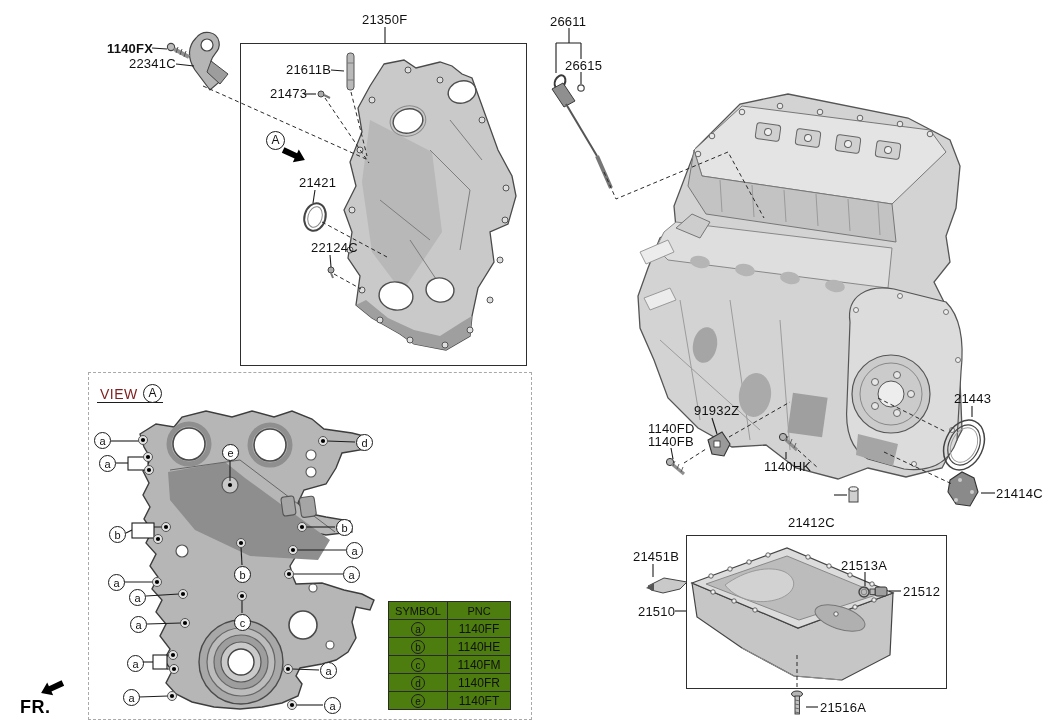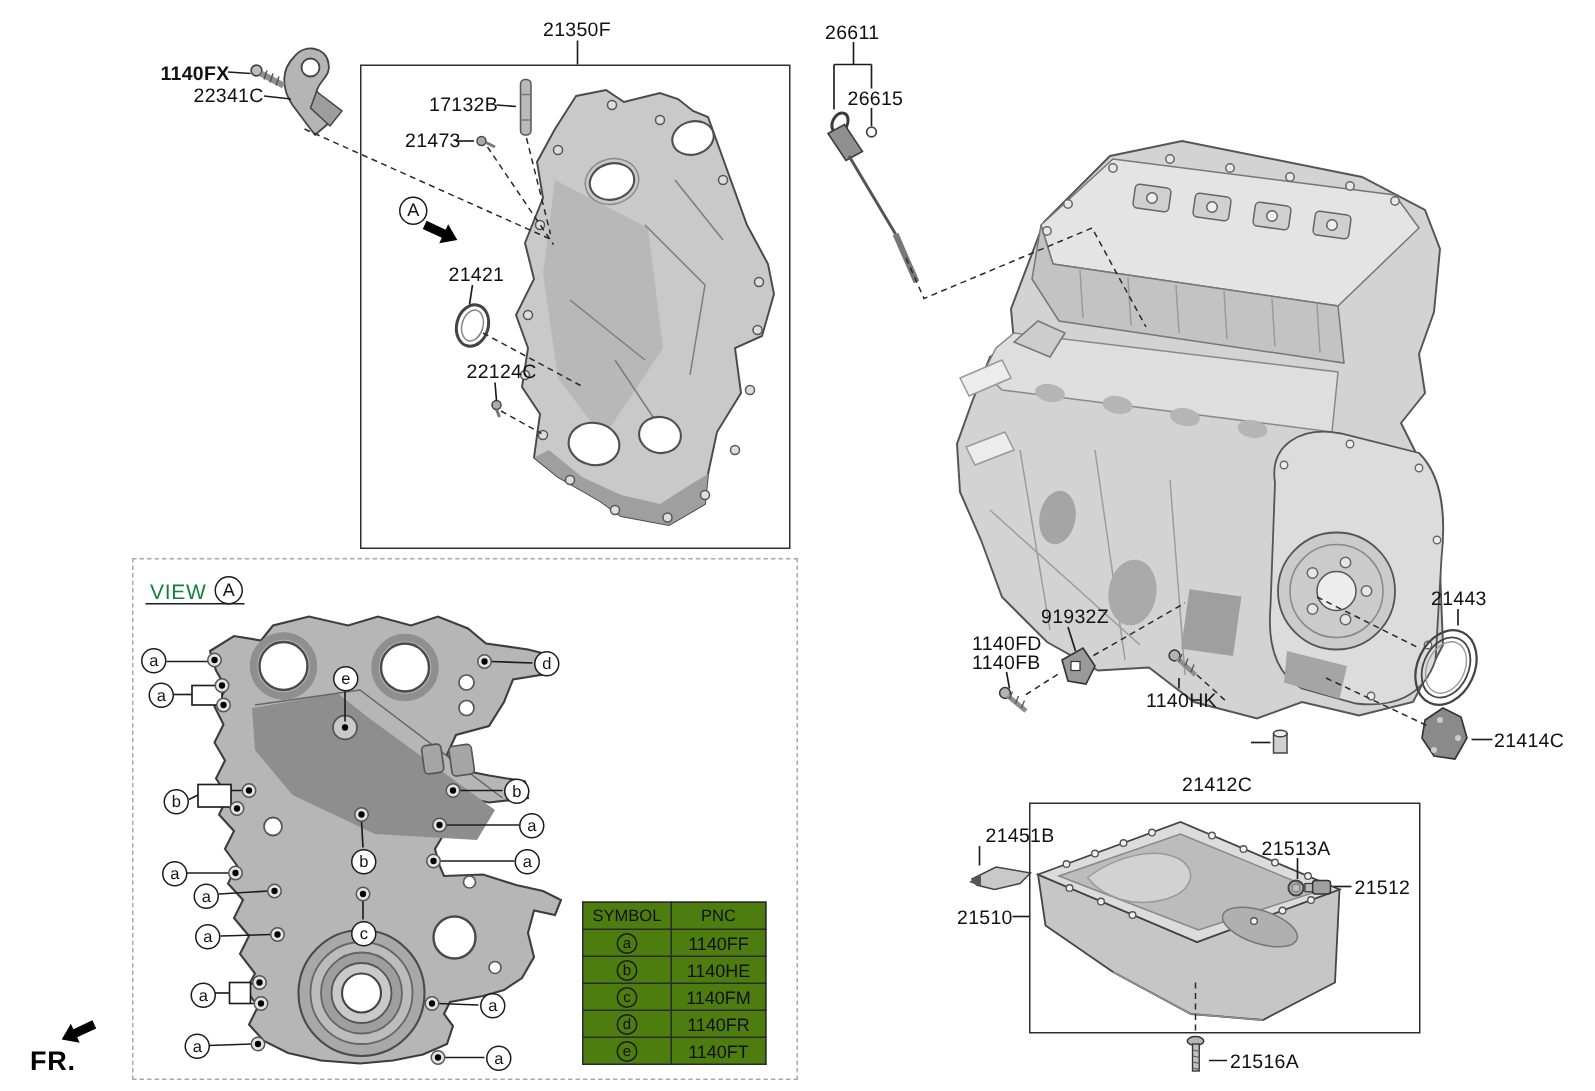--- a/index.html
+++ b/index.html
@@ -7,21 +7,21 @@
          font-family:"Liberation Sans",sans-serif;color:#111;}
   #art{position:absolute;left:0;top:0;width:1063px;height:727px;}
   .lbl{position:absolute;font-size:13px;line-height:13px;letter-spacing:.2px;color:#111;white-space:nowrap;}
   .lbl.bg{background:#fff;padding:0 1px;}
   .box{position:absolute;border:1.4px solid #2e2e2e;}
   .dashbox{position:absolute;border:1.6px dashed #a9a9a9;}
   .callout{position:absolute;width:17px;height:17px;border:1.3px solid #1c1c1c;border-radius:50%;
            background:#fff;font-size:11px;line-height:16px;text-align:center;box-sizing:border-box;}
   .marker{position:absolute;width:19px;height:19px;border:1.4px solid #1c1c1c;border-radius:50%;
           background:#fff;font-size:12px;line-height:17px;text-align:center;box-sizing:border-box;}
-  .viewtitle{position:absolute;font-size:14px;letter-spacing:.5px;color:#15803d;}
+  .viewtitle{position:absolute;font-size:14px;letter-spacing:.5px;color:#7f1d1d;}
   .underline{position:absolute;height:0;border-bottom:1.4px solid #1c1c1c;}
   .frlabel{position:absolute;font-size:18px;font-weight:bold;letter-spacing:.5px;color:#000;}
   table.pnc{position:absolute;left:388px;top:601px;border-collapse:collapse;background:#4d7c0f;}
   table.pnc td,table.pnc th{border:1.2px solid #2a2a2a;text-align:center;vertical-align:middle;
       font-weight:normal;padding:0;}
   table.pnc th{width:58px;height:17px;font-size:11px;}
   table.pnc th.pnccol{width:62px;}
   table.pnc td{height:17px;font-size:12px;}
   .sym{display:inline-block;width:14px;height:14px;border:1.1px solid #1c1c1c;border-radius:50%;
        font-size:10px;line-height:13px;text-align:center;box-sizing:border-box;}
@@ -395,34 +395,34 @@
   </g>
 </svg>
 
 <div class="box" style="left:240px;top:43px;width:285px;height:321px;"></div>
 <div class="box" style="left:686px;top:535px;width:259px;height:152px;"></div>
 <div class="dashbox" style="left:88px;top:372px;width:442px;height:346px;"></div>
 
 <div class="lbl" style="left:362px;top:13px;">21350F</div>
 <div class="lbl" style="left:107px;top:42px;font-weight:bold;">1140FX</div>
 <div class="lbl" style="left:129px;top:57px;">22341C</div>
-<div class="lbl" style="left:286px;top:63px;">17132B</div>
+<div class="lbl" style="left:286px;top:63px;">21611B</div>
 <div class="lbl" style="left:270px;top:87px;">21473</div>
 <div class="lbl" style="left:299px;top:176px;text-align:center;">21421</div>
 <div class="lbl" style="left:311px;top:241px;">22124C</div>
 <div class="lbl" style="left:550px;top:15px;">26611</div>
 <div class="lbl bg" style="left:564px;top:59px;">26615</div>
 <div class="lbl" style="left:694px;top:404px;">91932Z</div>
 <div class="lbl" style="left:648px;top:422px;">1140FD</div>
 <div class="lbl" style="left:648px;top:435px;">1140FB</div>
 <div class="lbl" style="left:764px;top:460px;">1140HK</div>
 <div class="lbl" style="left:788px;top:516px;">21412C</div>
 <div class="lbl" style="left:954px;top:392px;">21443</div>
 <div class="lbl" style="left:996px;top:487px;">21414C</div>
-<div class="lbl" style="left:657px;top:550px;">21451B</div>
+<div class="lbl" style="left:633px;top:550px;">21451B</div>
 <div class="lbl" style="left:638px;top:605px;">21510</div>
 <div class="lbl" style="left:841px;top:559px;">21513A</div>
 <div class="lbl" style="left:903px;top:585px;">21512</div>
 <div class="lbl" style="left:820px;top:701px;">21516A</div>
 
 <div class="viewtitle" style="left:100px;top:386px;">VIEW</div>
 <div class="underline" style="left:97px;top:402px;width:66px;"></div>
 <div class="marker" style="left:143px;top:384px;">A</div>
 <div class="marker" style="left:266px;top:131px;">A</div>
 <div class="frlabel" style="left:20px;top:697px;">FR.</div>

